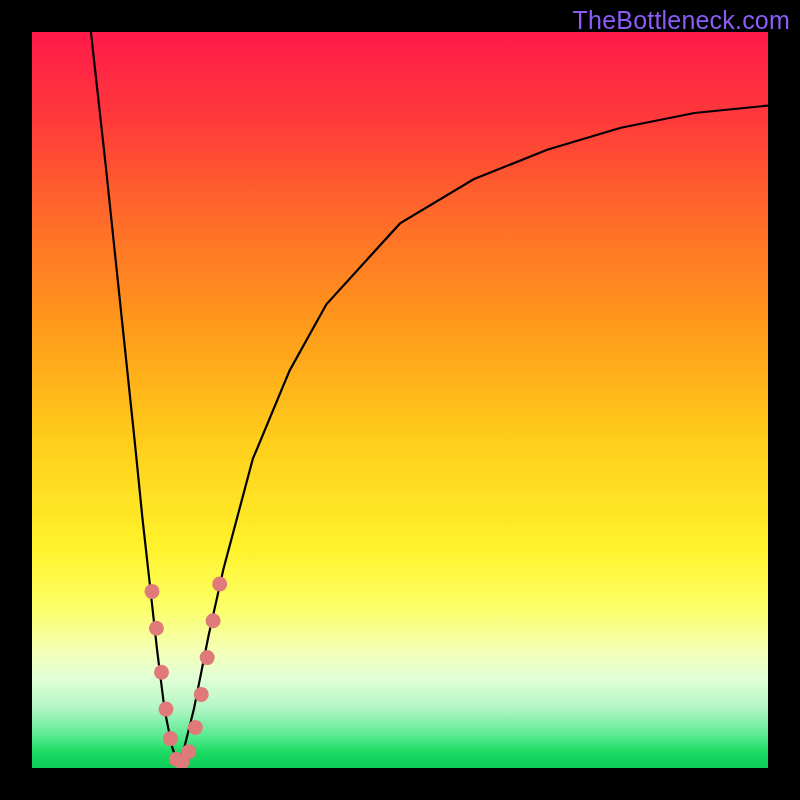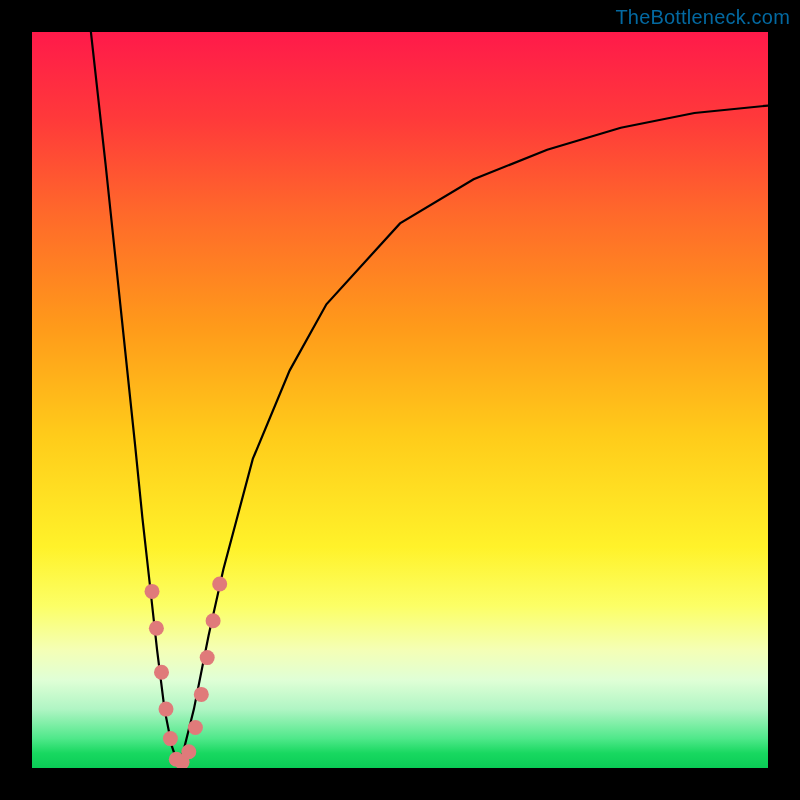--- a/index.html
+++ b/index.html
@@ -36,22 +36,22 @@
       #b0f5c4 92%,
       #4fe88a 96%,
       #18d860 98%,
       #0acc56 100%
     );
   }
   .watermark {
     position: absolute;
     top: 6px;
     right: 10px;
-    color: #0369a1;
-    font-size: 20px;
+    color: #8b5cf6;
+    font-size: 25px;
     font-weight: 500;
     letter-spacing: 0.2px;
     margin-left: 16px;
   }
   svg.curve {
     position: absolute;
     left: 0; top: 0;
     width: 736px; height: 736px;
   }
   .curve path {

